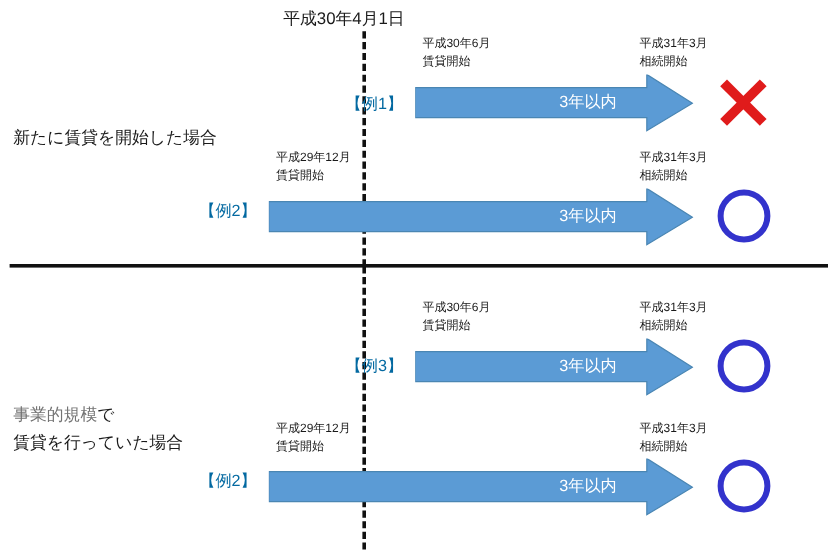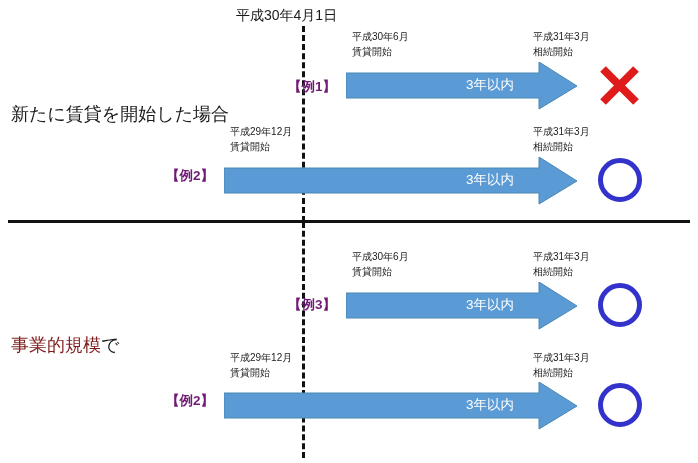--- a/index.html
+++ b/index.html
@@ -27,32 +27,32 @@
     color: #1a1a1a;
     white-space: pre;
     letter-spacing: 0px;
   }
   .txt-title {
     font-size: 14px;
     line-height: 16px;
   }
   .txt-case {
     font-size: 13.5px;
-    font-weight: bold;
+    font-weight: normal;
     line-height: 16px;
-    color: #701a75;
+    color: #0369a1;
     white-space: pre;
   }
   .txt-left {
-    font-size: 18px;
+    font-size: 14px;
     line-height: 23px;
     color: #1a1a1a;
     white-space: pre;
   }
-  .red { color: #7f1d1d; }
+  .red { color: #737373; }
 
   
   .dashline {
     width: 0;
     border-left: 3px dashed #111111;
   }
 
   
   .divider {
     height: 0;
@@ -116,20 +116,21 @@
   <div class="abs txt-case" style="left:166px; top:168px;">【例2】</div>
 
   <svg class="abs" style="left:224px; top:157px;" width="354" height="48" viewBox="0 0 354 48">
     <path d="M0,11 L315,11 L315,0 L353,24 L315,47 L315,36 L0,36 Z" fill="#5b9bd5" stroke="#4a86b3" stroke-width="1"></path>
   </svg>
   <div class="abs arrow-label" style="left:466px; top:172px;">3年以内</div>
 
   <div class="abs mark-circle" style="left:598px; top:158px; width:44px; height:44px;"></div>
 
   <div class="abs txt-left" style="left:11px; top:334px;"><span class="red">事業的規模</span><span>で</span></div>
+  <div class="abs txt-left" style="left:11px; top:357px;">賃貸を行っていた場合</div>
 
   <div class="abs txt" style="left:352px; top:249px;">平成30年6月</div>
   <div class="abs txt" style="left:352px; top:264px;">賃貸開始</div>
 
   <div class="abs txt" style="left:533px; top:249px;">平成31年3月</div>
   <div class="abs txt" style="left:533px; top:264px;">相続開始</div>
 
   <div class="abs txt-case" style="left:288px; top:297px;text-align:center;">【例3】</div>
 
   <svg class="abs" style="left:346px; top:282px;" width="232" height="48" viewBox="0 0 232 48">

